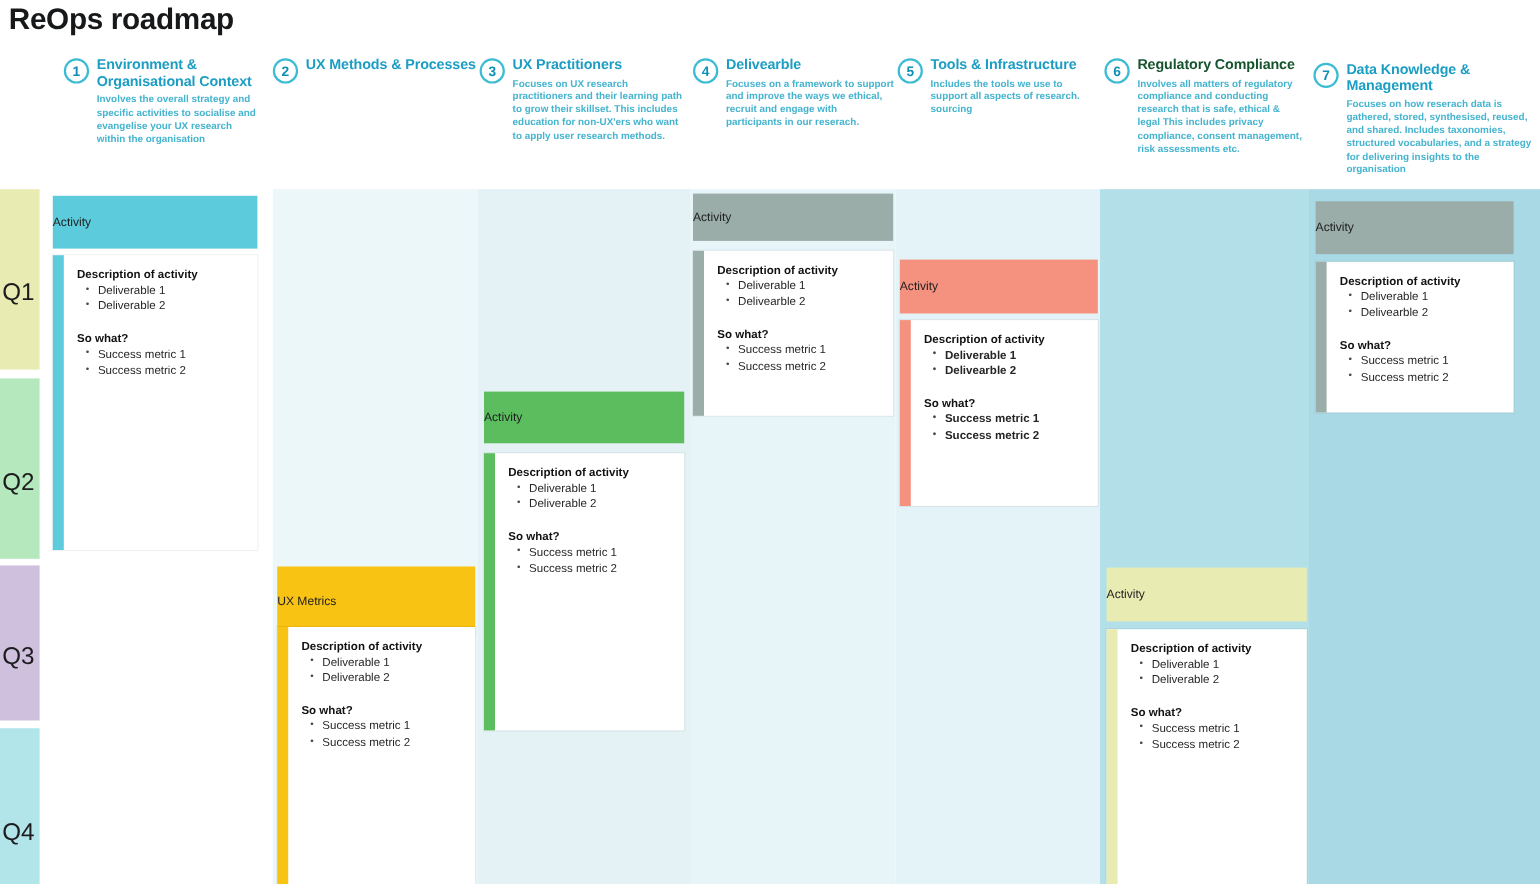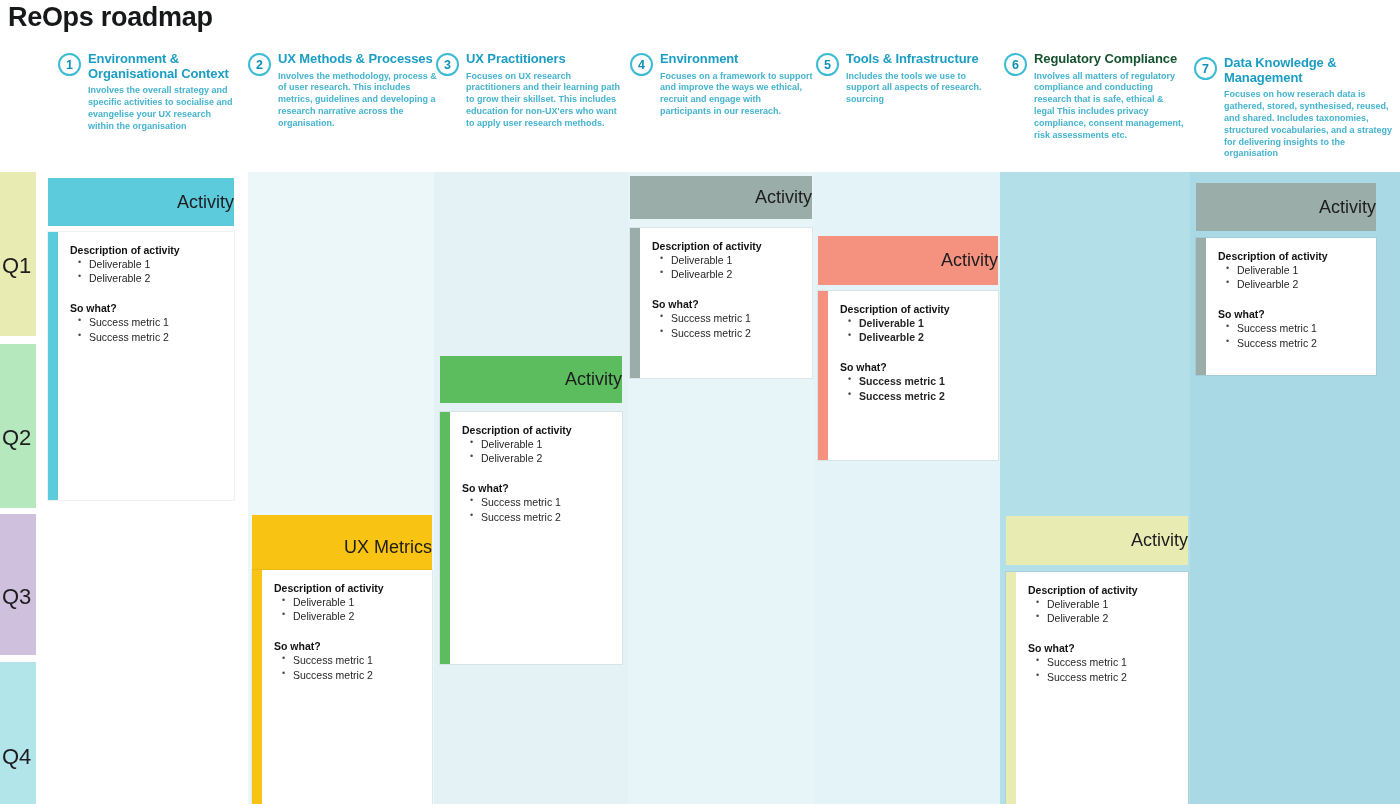--- a/index.html
+++ b/index.html
@@ -52,22 +52,22 @@
     line-height: 1.12; letter-spacing: -0.1px;
   }
   .hdr-desc {
     font-size: 9px; color: #45b4cf; line-height: 1.32;
     font-weight: 600; margin-top: 4px;
   }
 
   
   .act-head {
     position: absolute;
-    display: flex; align-items: center; justify-content: flex-end;
-    font-size: 18px; color: #1d1d1f; font-weight: 400;
+    display: flex; align-items: center; justify-content: flex-start;
+    font-size: 11px; color: #1d1d1f; font-weight: 400;
   }
   .act-card {
     position: absolute;
     background: #ffffff;
     display: flex;
     box-shadow: 0 0 0 1px rgba(0,0,0,0.055);
   }
   .act-stripe { flex: 0 0 auto; width: 10px; }
   .act-body { flex: 1 1 auto; padding: 12px 10px 10px 12px; }
   .act-h {
@@ -124,38 +124,37 @@
             <div class="hdr-title" style="color: rgb(27, 157, 196);">Environment &amp; Organisational Context</div>
             <div class="hdr-desc">Involves the overall strategy and specific  activities to socialise and evangelise your UX research within the organisation</div>
           </div>
         </div>
       </div>
       <div class="col-header" style="left: 248px; top: 52px; width: 192px;">
         <div class="hdr-row">
           <div class="num-circle" style="border-color: rgb(59, 188, 212);">2</div>
           <div>
             <div class="hdr-title" style="color: rgb(27, 157, 196);">UX Methods &amp; Processes</div>
-            <div class="hdr-desc">Involves the methodology, process &amp; of user research. This includes metrics,  guidelines and developing a research narrative across the organisation.</div>
           </div>
         </div>
       </div>
       <div class="col-header" style="left: 436px; top: 52px; width: 190px;">
         <div class="hdr-row">
           <div class="num-circle" style="border-color: rgb(59, 188, 212);">3</div>
           <div>
             <div class="hdr-title" style="color: rgb(27, 157, 196);">UX Practitioners</div>
             <div class="hdr-desc">Focuses on UX research practitioners and their learning path to grow their skillset. This includes education for non-UX'ers who want to apply user research methods.</div>
           </div>
         </div>
       </div>
       <div class="col-header" style="left: 630px; top: 52px; width: 184px;">
         <div class="hdr-row">
           <div class="num-circle" style="border-color: rgb(59, 188, 212);">4</div>
           <div>
-            <div class="hdr-title" style="color: rgb(27, 157, 196);">Environment</div>
+            <div class="hdr-title" style="color: rgb(27, 157, 196);">Delivearble</div>
             <div class="hdr-desc">Focuses on a framework to support and improve the ways  we ethical, recruit and engage with participants in our reserach.</div>
           </div>
         </div>
       </div>
       <div class="col-header" style="left: 816px; top: 52px; width: 180px;">
         <div class="hdr-row">
           <div class="num-circle" style="border-color: rgb(59, 188, 212);">5</div>
           <div>
             <div class="hdr-title" style="color: rgb(27, 157, 196);">Tools &amp; Infrastructure</div>
             <div class="hdr-desc">Includes the tools we use to support all aspects of research. sourcing</div>

